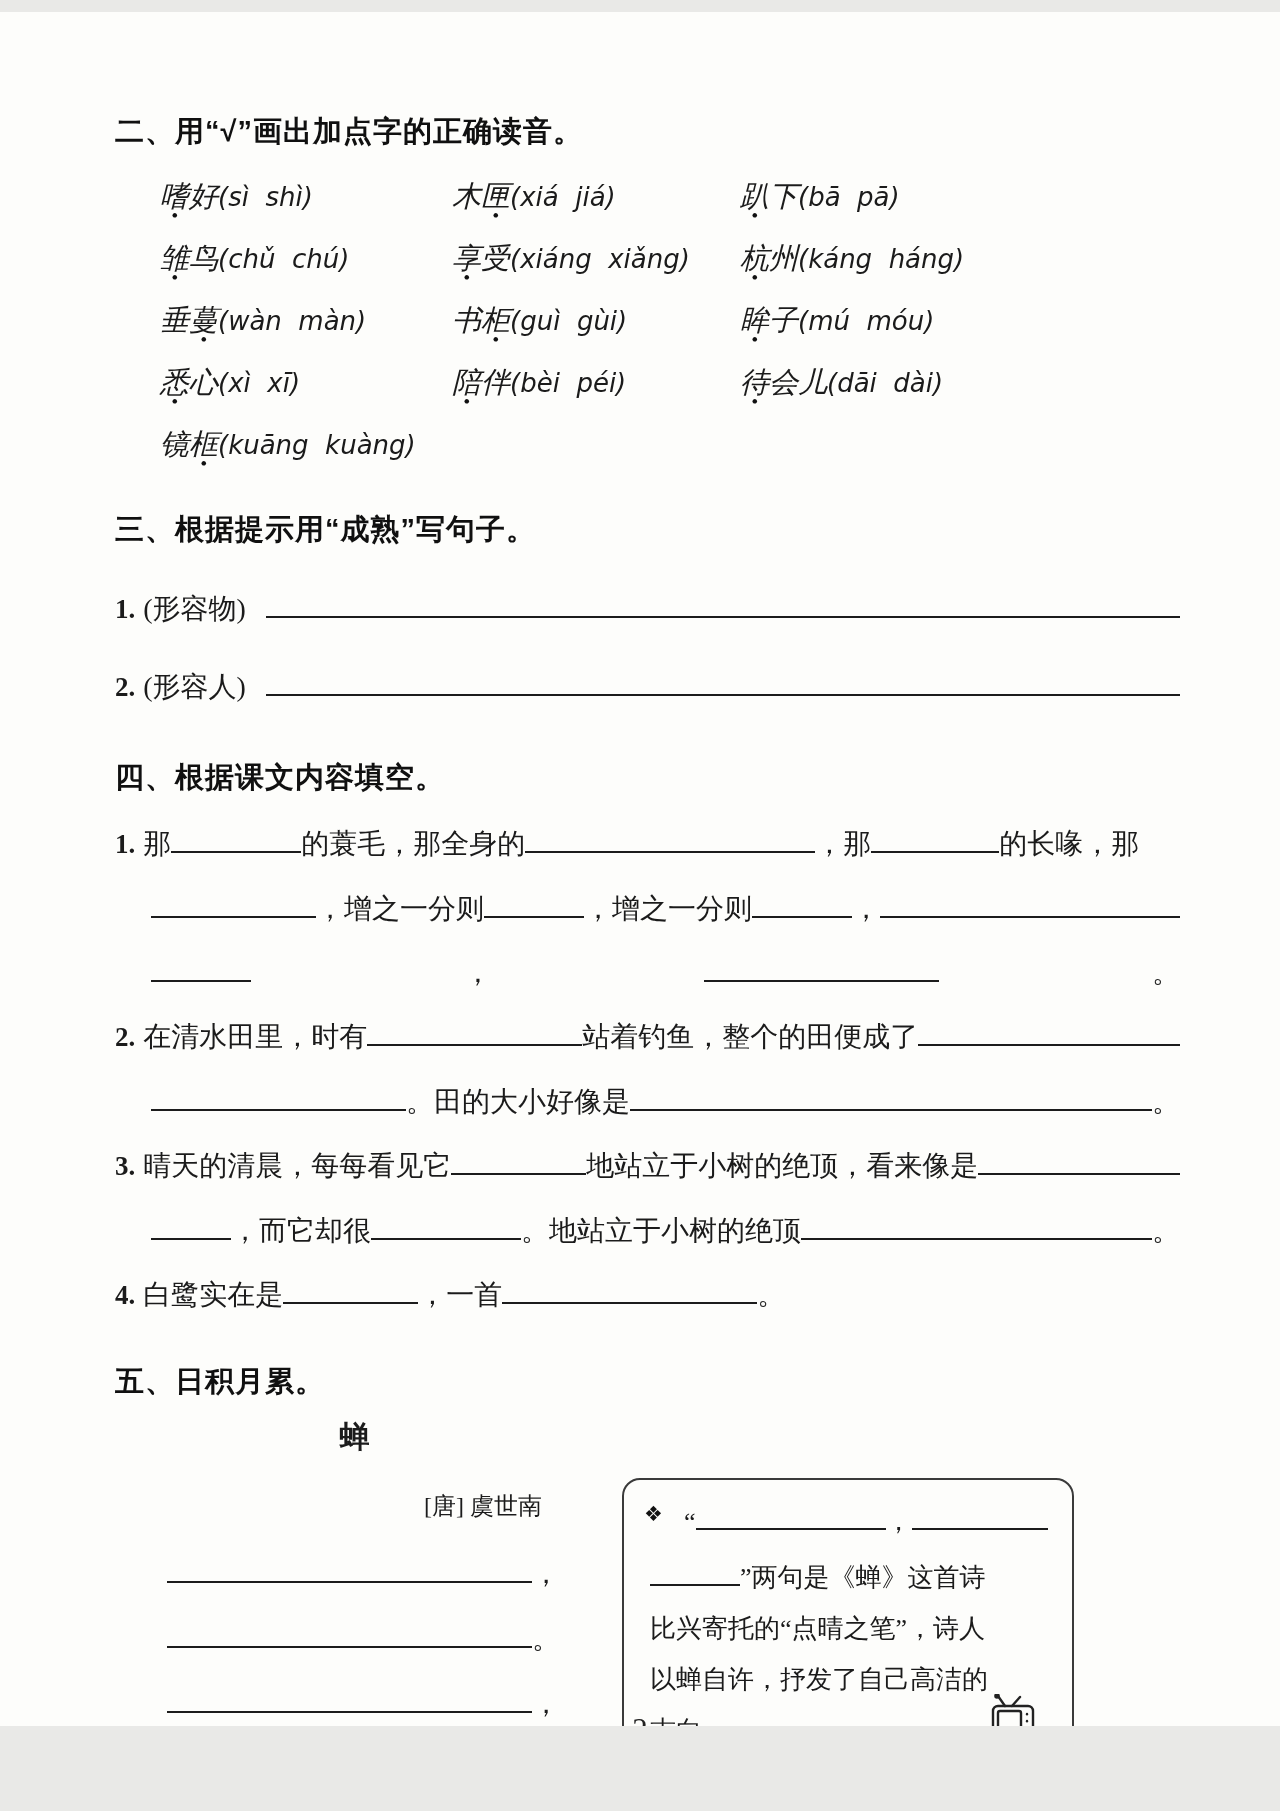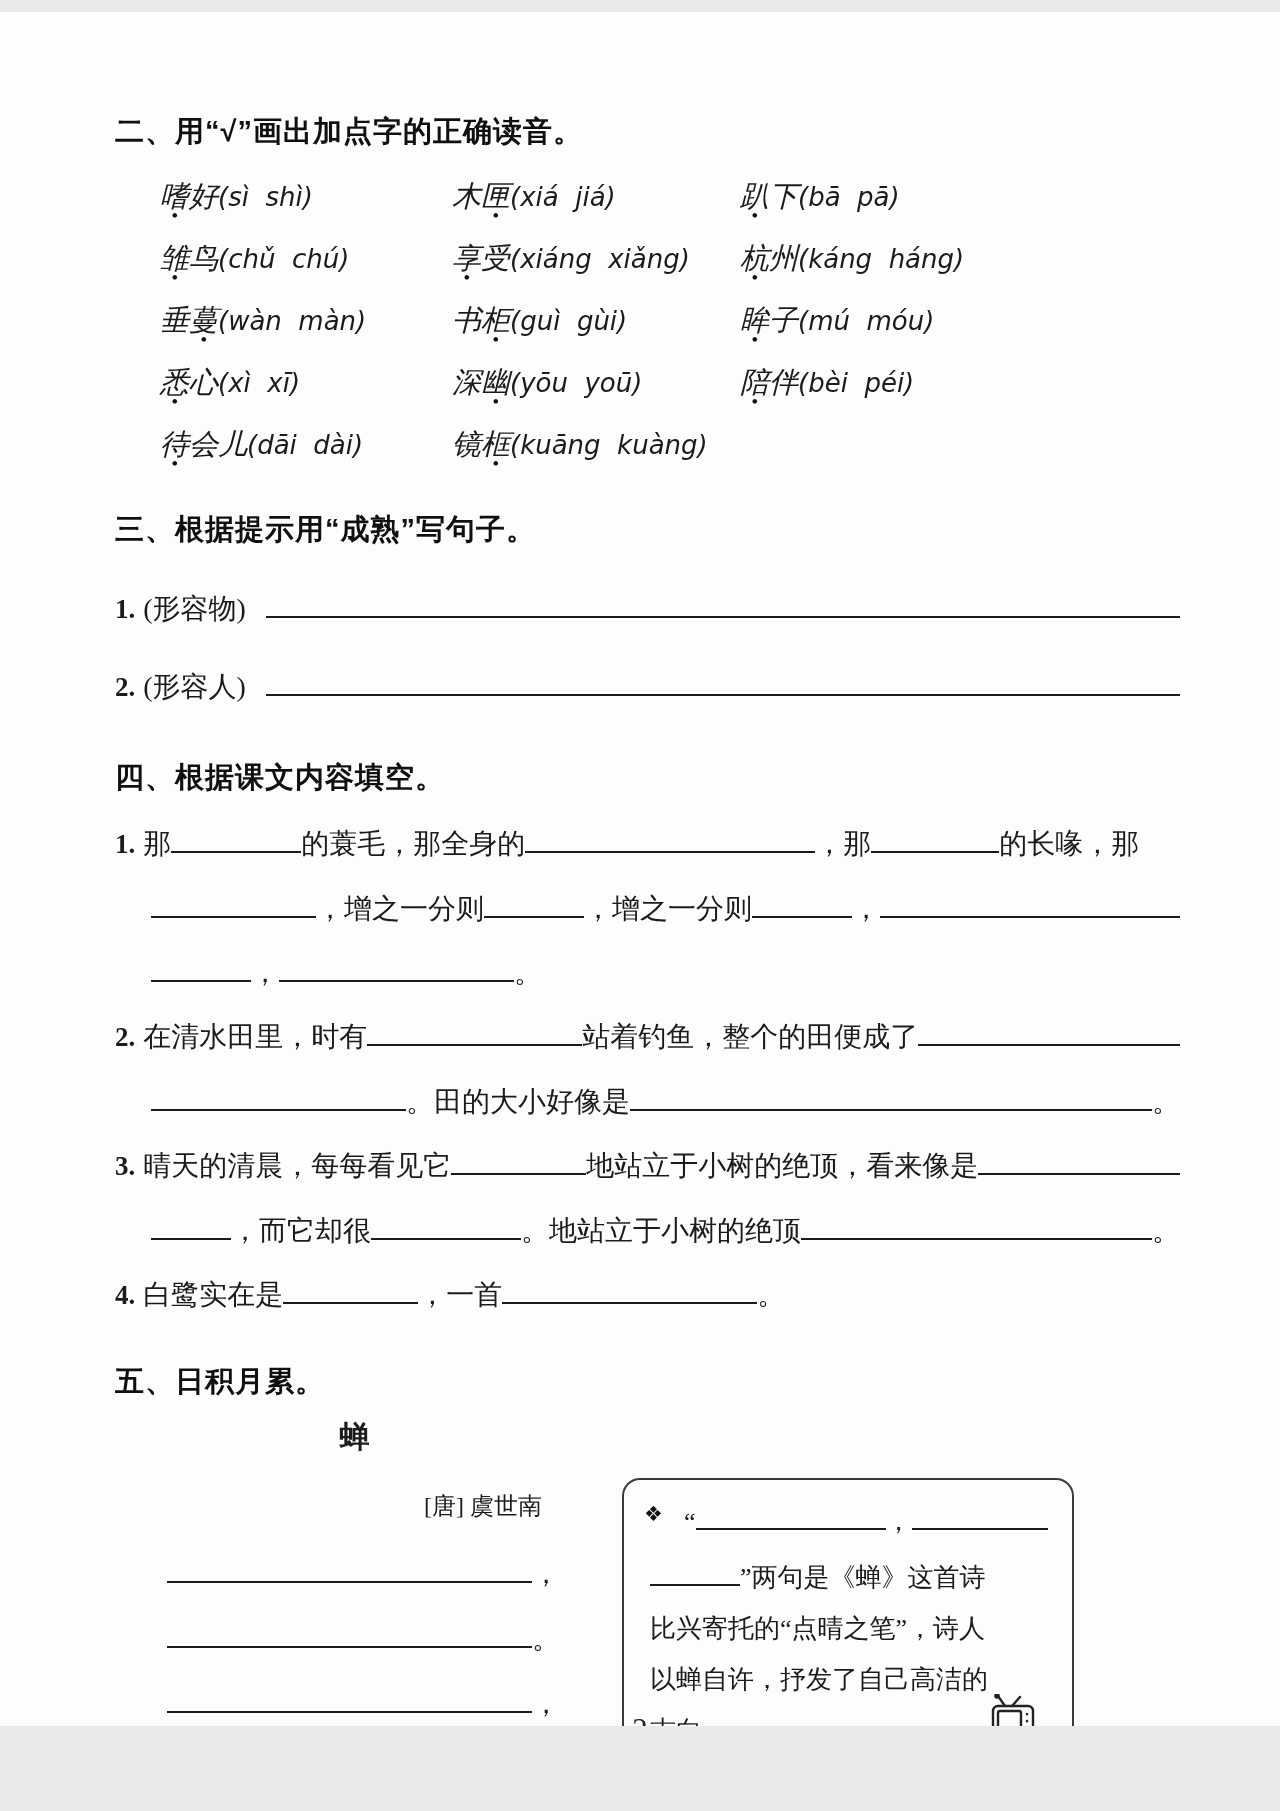--- a/index.html
+++ b/index.html
@@ -52,21 +52,21 @@
   .s3-item .hint{margin-right:20px;}
   .num{font-weight:bold;font-size:27px;margin-right:8px;font-family:"Liberation Serif",serif;}
   
   .sec4{margin-top:52px;}
   .flines{margin-top:6px;}
   .fline{
     display:flex;align-items:baseline;
     margin-top:25px;font-size:28px;line-height:37px;
   }
   .fline .run{white-space:pre;}
-  .fline.cont{padding-left:36px;}
+  .fline.cont{padding-left:36px;justify-content:space-between;}
   
   .sec5{margin-top:48px;}
   .five-row{display:flex;margin-top:16px;}
   .poem{width:425px;margin-left:52px;flex:0 0 auto;}
   .poem-title{font-size:30px;font-weight:bold;text-align:center;width:375px;line-height:38px;}
   .poem-author{font-size:24px;text-align:right;width:375px;margin-top:32px;line-height:36px;}
   .poem-line{display:flex;align-items:baseline;margin-top:29px;font-size:28px;height:36px;width:400px;}
   
   .note-box{
     position:relative;
@@ -104,21 +104,20 @@
         <div class="word-cell"><span><span class="ch dot">嗜</span><span class="ch">好</span></span><span class="opts">(sì  shì)</span></div>
         <div class="word-cell"><span><span class="ch">木</span><span class="ch dot">匣</span></span><span class="opts">(xiá  jiá)</span></div>
         <div class="word-cell"><span><span class="ch dot">趴</span><span class="ch">下</span></span><span class="opts">(bā  pā)</span></div>
         <div class="word-cell"><span><span class="ch dot">雏</span><span class="ch">鸟</span></span><span class="opts">(chǔ  chú)</span></div>
         <div class="word-cell"><span><span class="ch dot">享</span><span class="ch">受</span></span><span class="opts">(xiáng  xiǎng)</span></div>
         <div class="word-cell"><span><span class="ch dot">杭</span><span class="ch">州</span></span><span class="opts">(káng  háng)</span></div>
         <div class="word-cell"><span><span class="ch">垂</span><span class="ch dot">蔓</span></span><span class="opts">(wàn  màn)</span></div>
         <div class="word-cell"><span><span class="ch">书</span><span class="ch dot">柜</span></span><span class="opts">(guì  gùi)</span></div>
         <div class="word-cell"><span><span class="ch dot">眸</span><span class="ch">子</span></span><span class="opts">(mú  móu)</span></div>
         <div class="word-cell"><span><span class="ch dot">悉</span><span class="ch">心</span></span><span class="opts">(xì  xī)</span></div>
-        <div class="word-cell"><span><span class="ch">深</span><span class="ch dot">幽</span></span><span class="opts">(yōu  yoū)</span></div>
         <div class="word-cell"><span><span class="ch dot">陪</span><span class="ch">伴</span></span><span class="opts">(bèi  péi)</span></div>
         <div class="word-cell"><span><span class="ch dot">待</span><span class="ch">会</span><span class="ch">儿</span></span><span class="opts">(dāi  dài)</span></div>
         <div class="word-cell"><span><span class="ch">镜</span><span class="ch dot">框</span></span><span class="opts">(kuāng  kuàng)</span></div>
       </div>
   </section>
 
   <section class="sec3">
     <h2>三、根据提示用“成熟”写句子。</h2>
     <div class="s3-item">
       <span class="num">1.</span>

